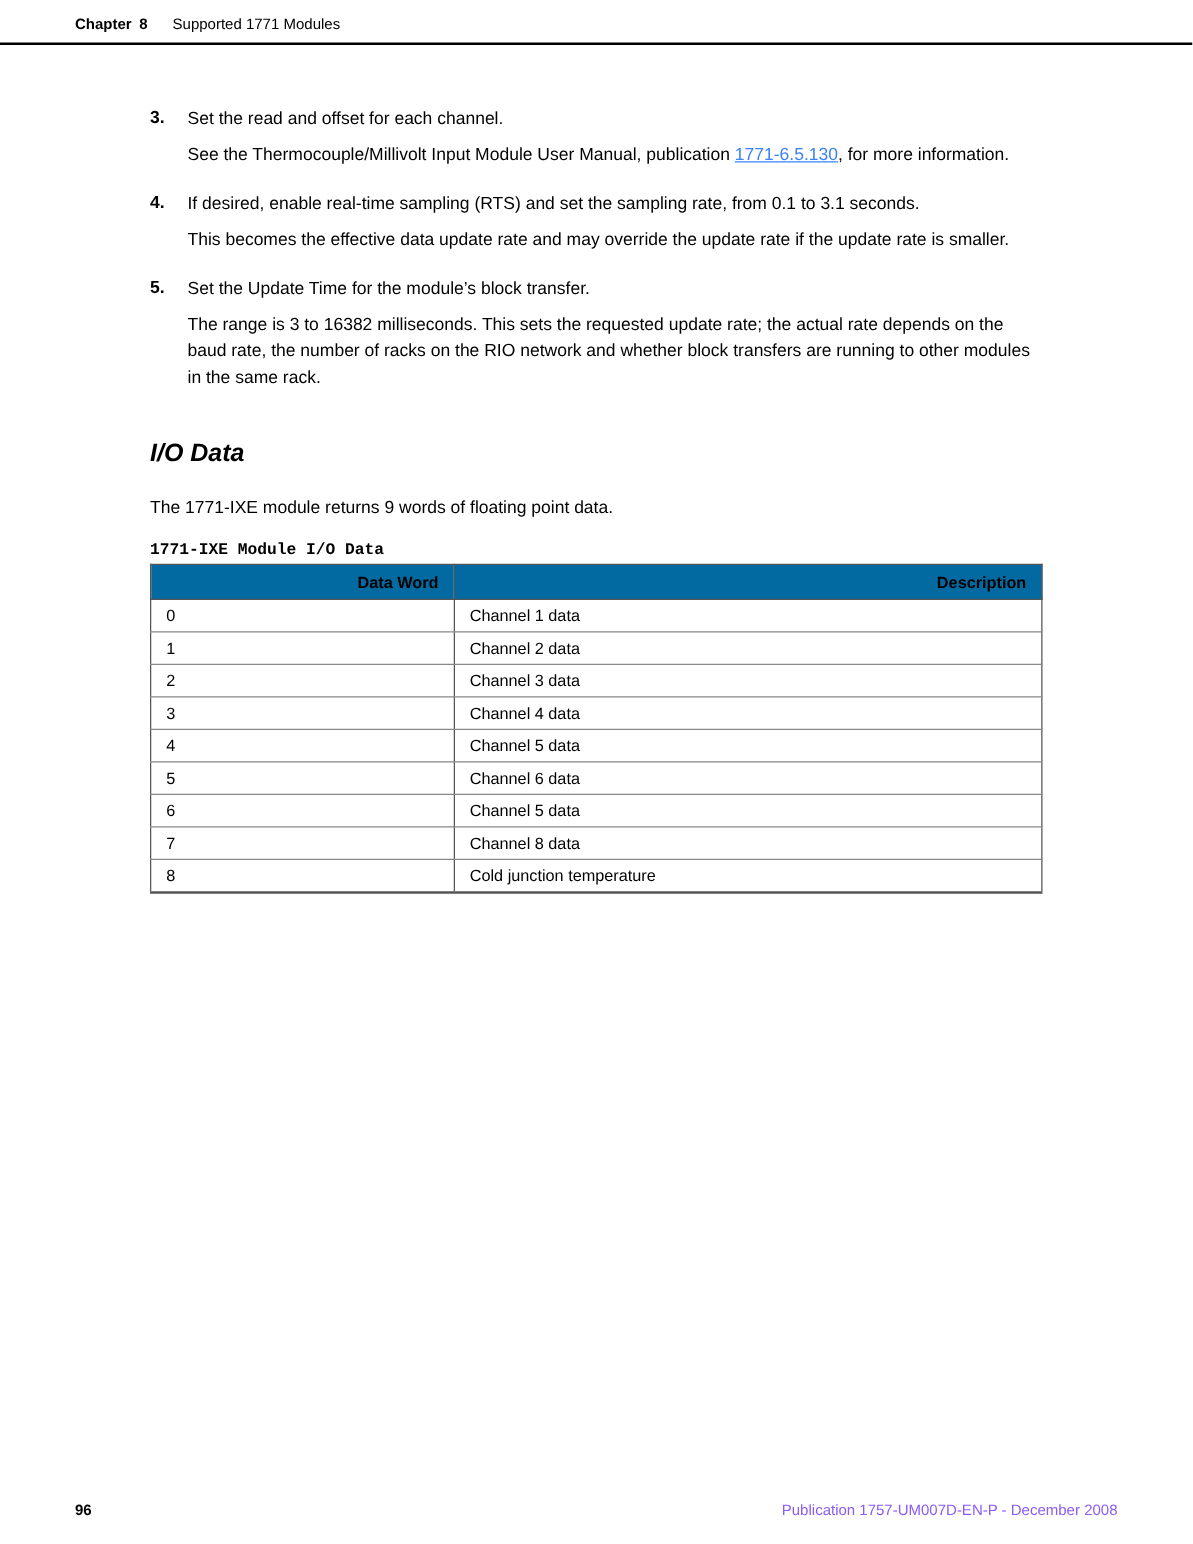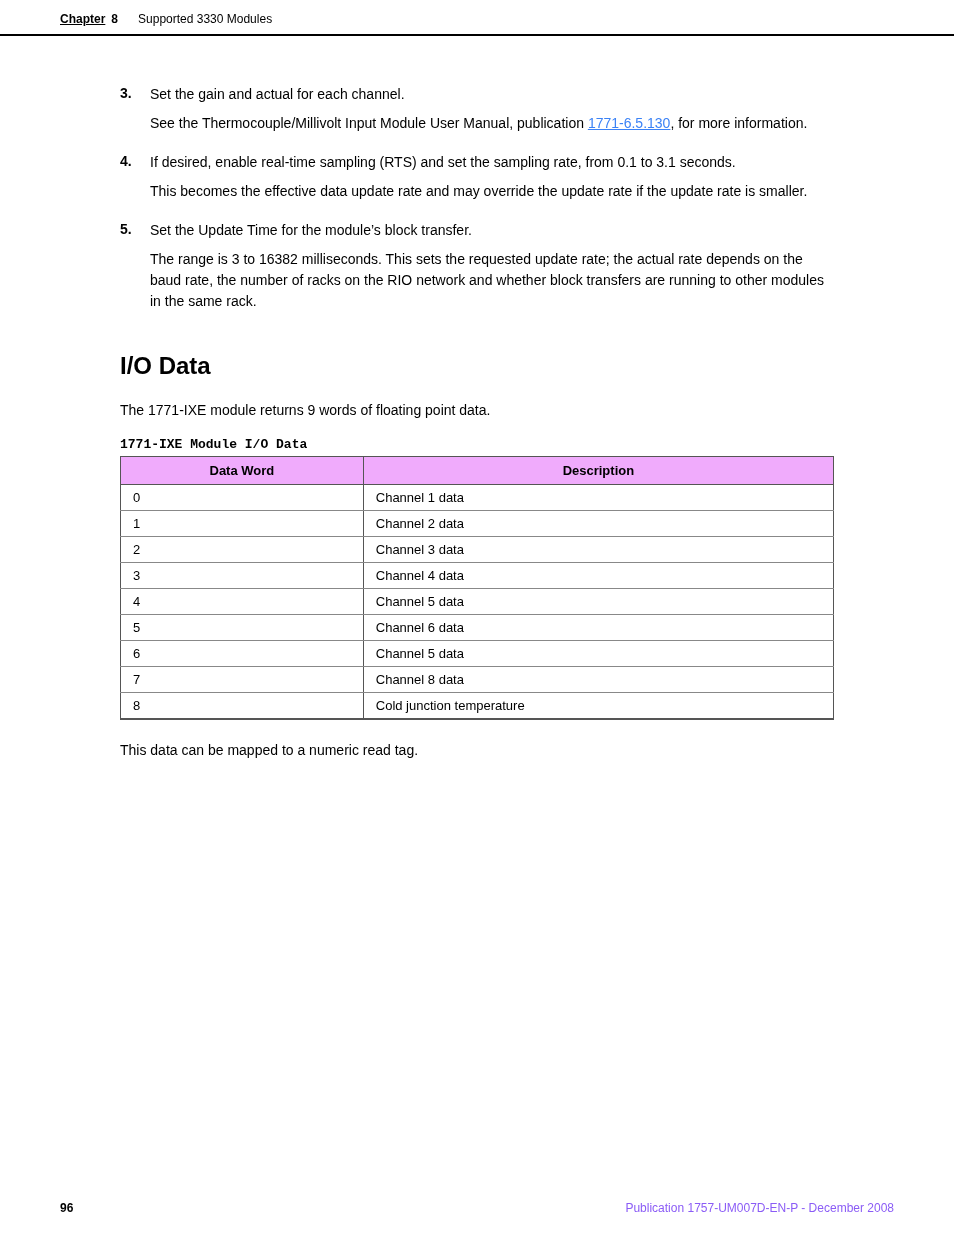--- a/index.html
+++ b/index.html
@@ -29,21 +29,20 @@
       align-items: center;
       padding: 12px 60px 8px 60px;
       border-bottom: 2px solid #000;
     }
 
     .header-chapter {
       font-family: Arial, Helvetica, sans-serif;
       font-size: 12px;
       font-weight: bold;
       margin-right: 6px;
-      text-decoration: underline;
     }
 
     .header-number {
       font-family: Arial, Helvetica, sans-serif;
       font-size: 12px;
       font-weight: bold;
       margin-right: 20px;
     }
 
     .header-title {
@@ -86,24 +85,25 @@
       color: #000;
     }
 
     .link {
       color: #3b82f6;
       text-decoration: underline;
     }
 
     .section-heading {
       font-family: Arial, Helvetica, sans-serif;
-      font-size: 24px;
+      font-size: 20px;
       font-weight: bold;
       margin-top: 40px;
       margin-bottom: 20px;
+      font-style: italic;
     }
 
     .intro-para {
       font-family: Arial, Helvetica, sans-serif;
       font-size: 14px;
       line-height: 1.5;
       margin-bottom: 16px;
     }
 
     .table-title {
@@ -113,25 +113,25 @@
       margin-bottom: 4px;
     }
 
     table {
       width: 100%;
       border-collapse: collapse;
       margin-bottom: 20px;
     }
 
     table thead tr th {
-      background: #f0abfc;
+      background: #0369a1;
       font-family: Arial, Helvetica, sans-serif;
       font-size: 13px;
       font-weight: bold;
-      text-align: center;
+      text-align: right;
       padding: 6px 12px;
       border: 1px solid #555;
     }
 
     table tbody tr td {
       font-family: Arial, Helvetica, sans-serif;
       font-size: 13px;
       padding: 5px 12px;
       border-bottom: 1px solid #888;
       border-left: 1px solid #555;
@@ -167,28 +167,28 @@
     }
   </style>
 </head>
 <body>
 
 <div class="page">
 
   <div class="header">
     <span class="header-chapter">Chapter</span>
     <span class="header-number">8</span>
-    <span class="header-title">Supported 3330 Modules</span>
+    <span class="header-title">Supported 1771 Modules</span>
   </div>
 
   <div class="content">
 
     <div class="numbered-item">
       <span class="num">3.</span>
-      <span class="item-text">Set the gain and actual for each channel.</span>
+      <span class="item-text">Set the read and offset for each channel.</span>
     </div>
     <div class="sub-para">
       See the Thermocouple/Millivolt Input Module User Manual, publication <a class="link" href="#">1771-6.5.130</a>, for more information.
     </div>
 
     <div class="numbered-item">
       <span class="num">4.</span>
       <span class="item-text">If desired, enable real-time sampling (RTS) and set the sampling rate, from 0.1 to 3.1 seconds.</span>
     </div>
     <div class="sub-para">This becomes the effective data update rate and may override the update rate if the update rate is smaller.</div>
@@ -245,21 +245,20 @@
             <td>7</td>
             <td>Channel 8 data</td>
           </tr>
           <tr>
             <td>8</td>
             <td>Cold junction temperature</td>
           </tr>
         </tbody>
     </table>
 
-    <p class="intro-para">This data can be mapped to a numeric read tag.</p>
 
   </div>
 
   <div class="footer">
     <span class="footer-page">96</span>
     <span class="footer-pub">Publication 1757-UM007D-EN-P - December 2008</span>
   </div>
 
 </div>
 

